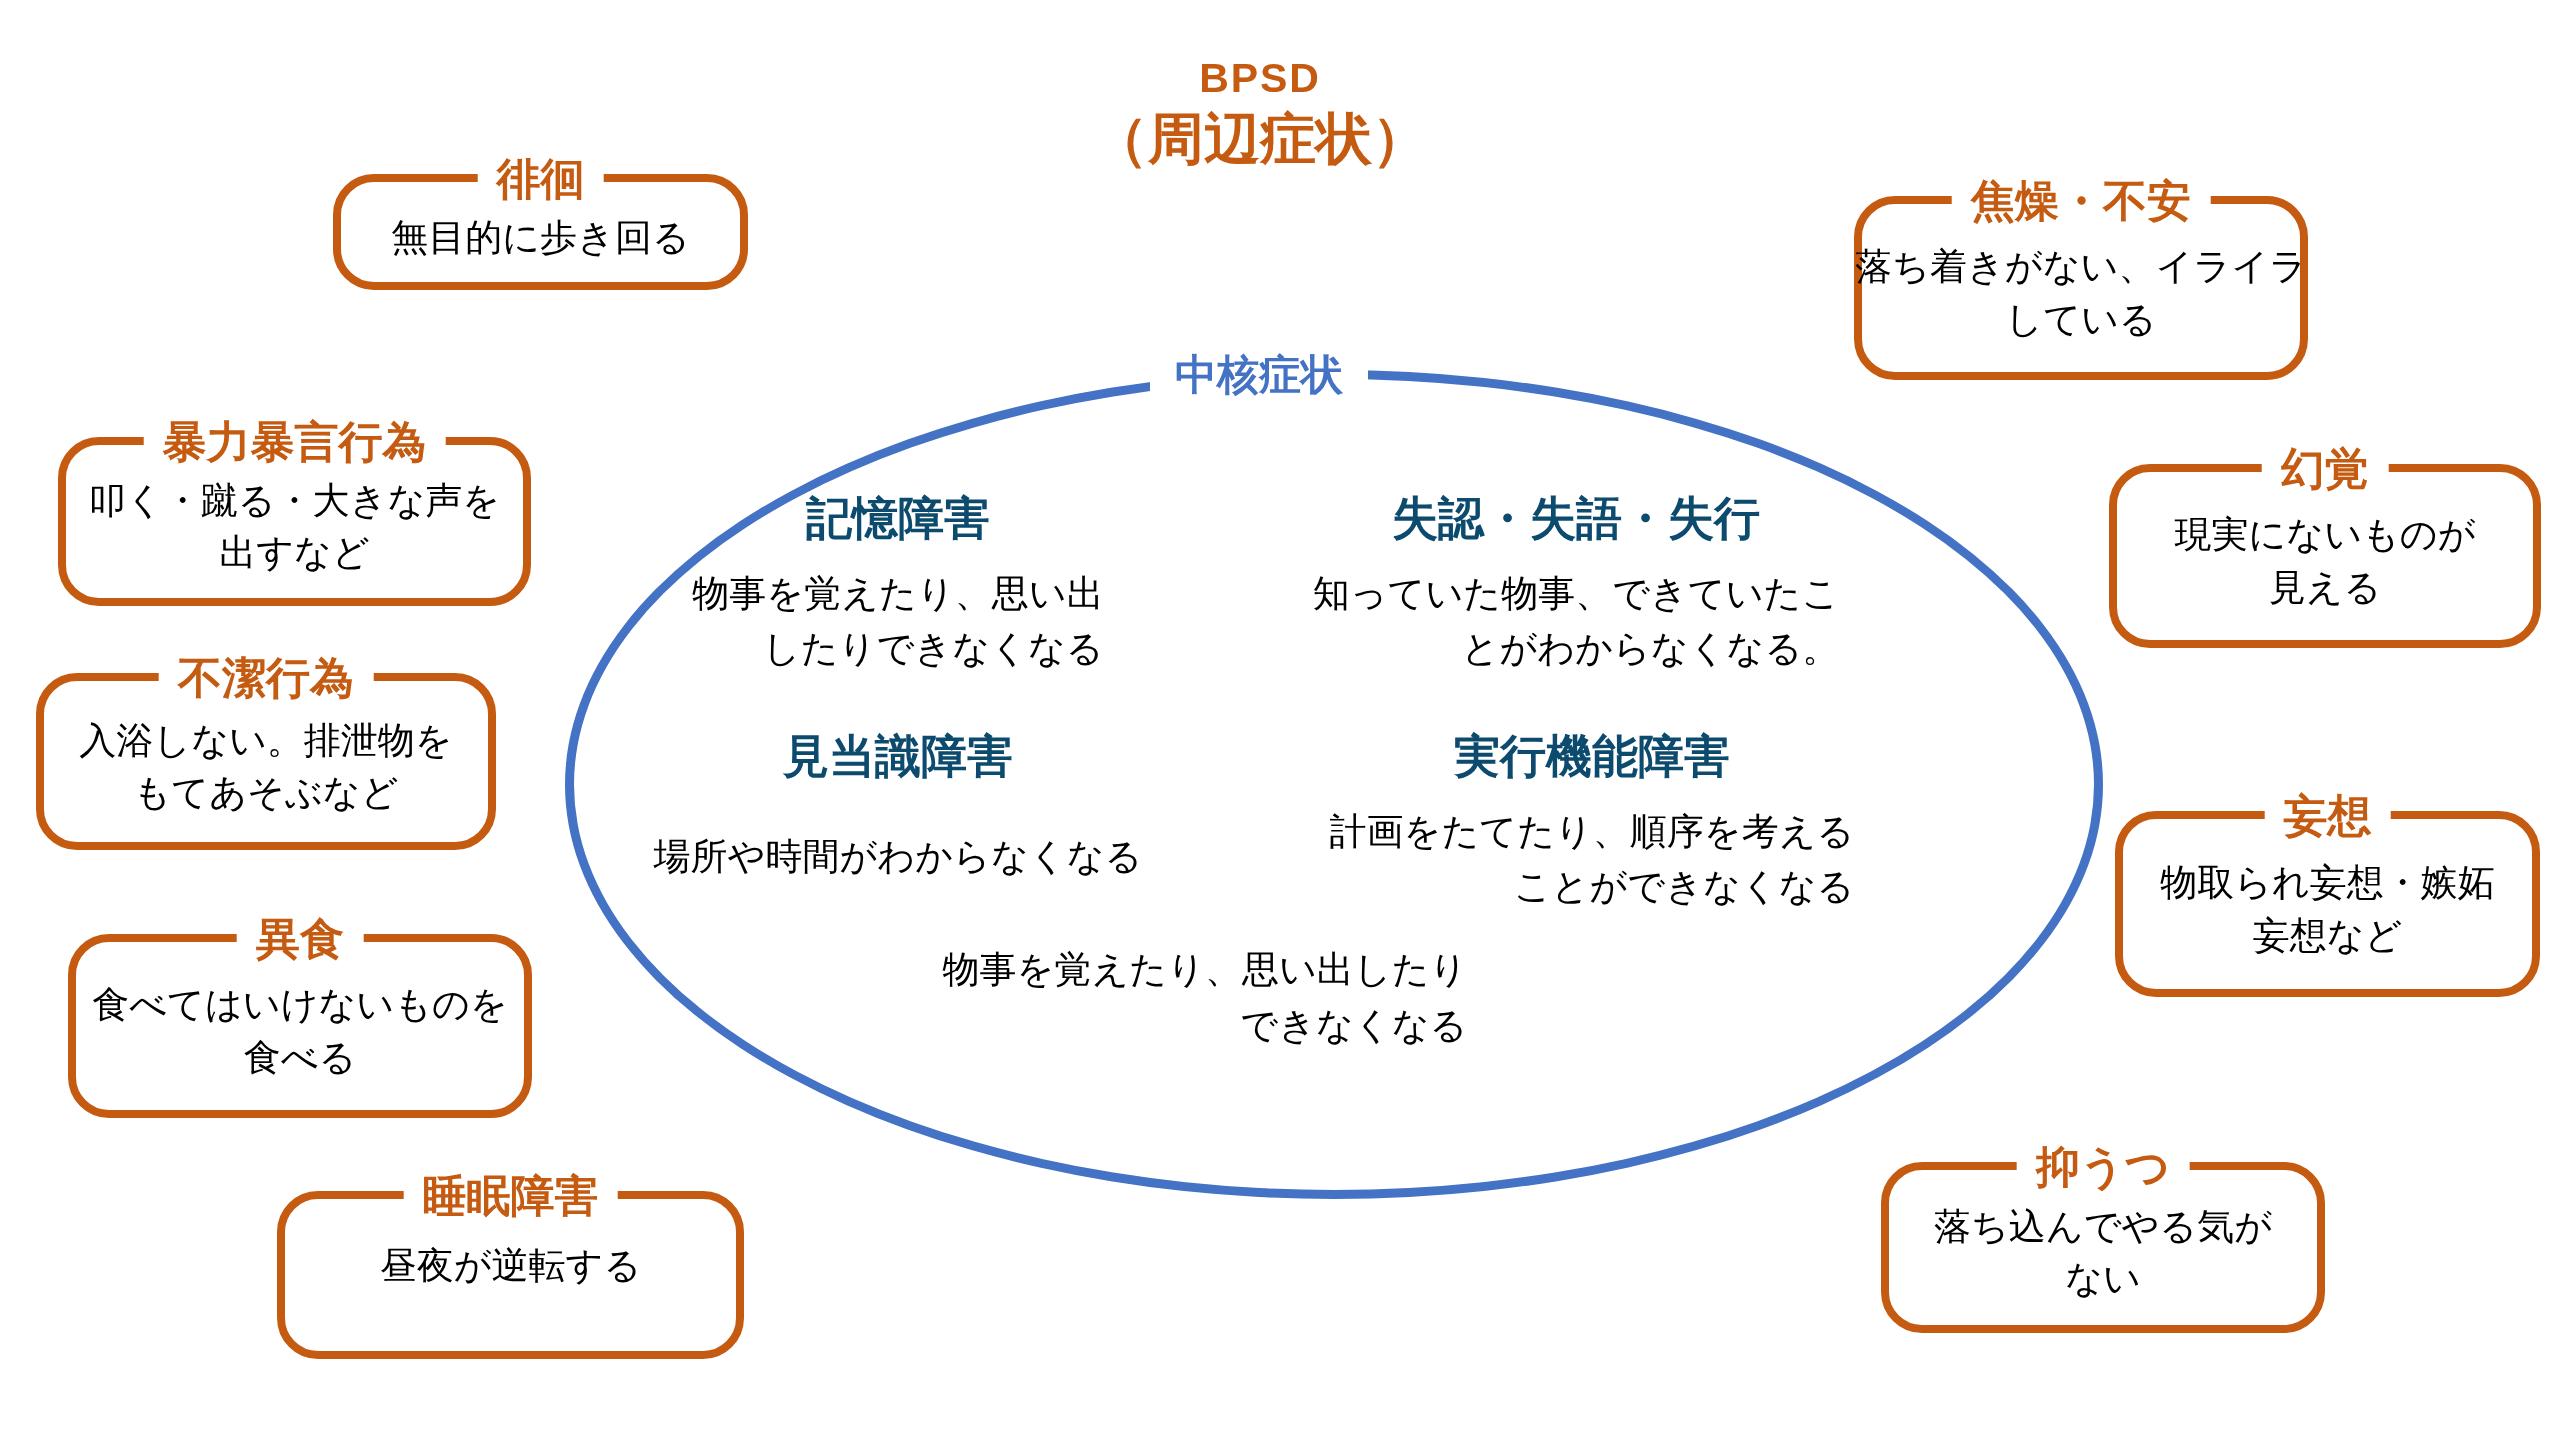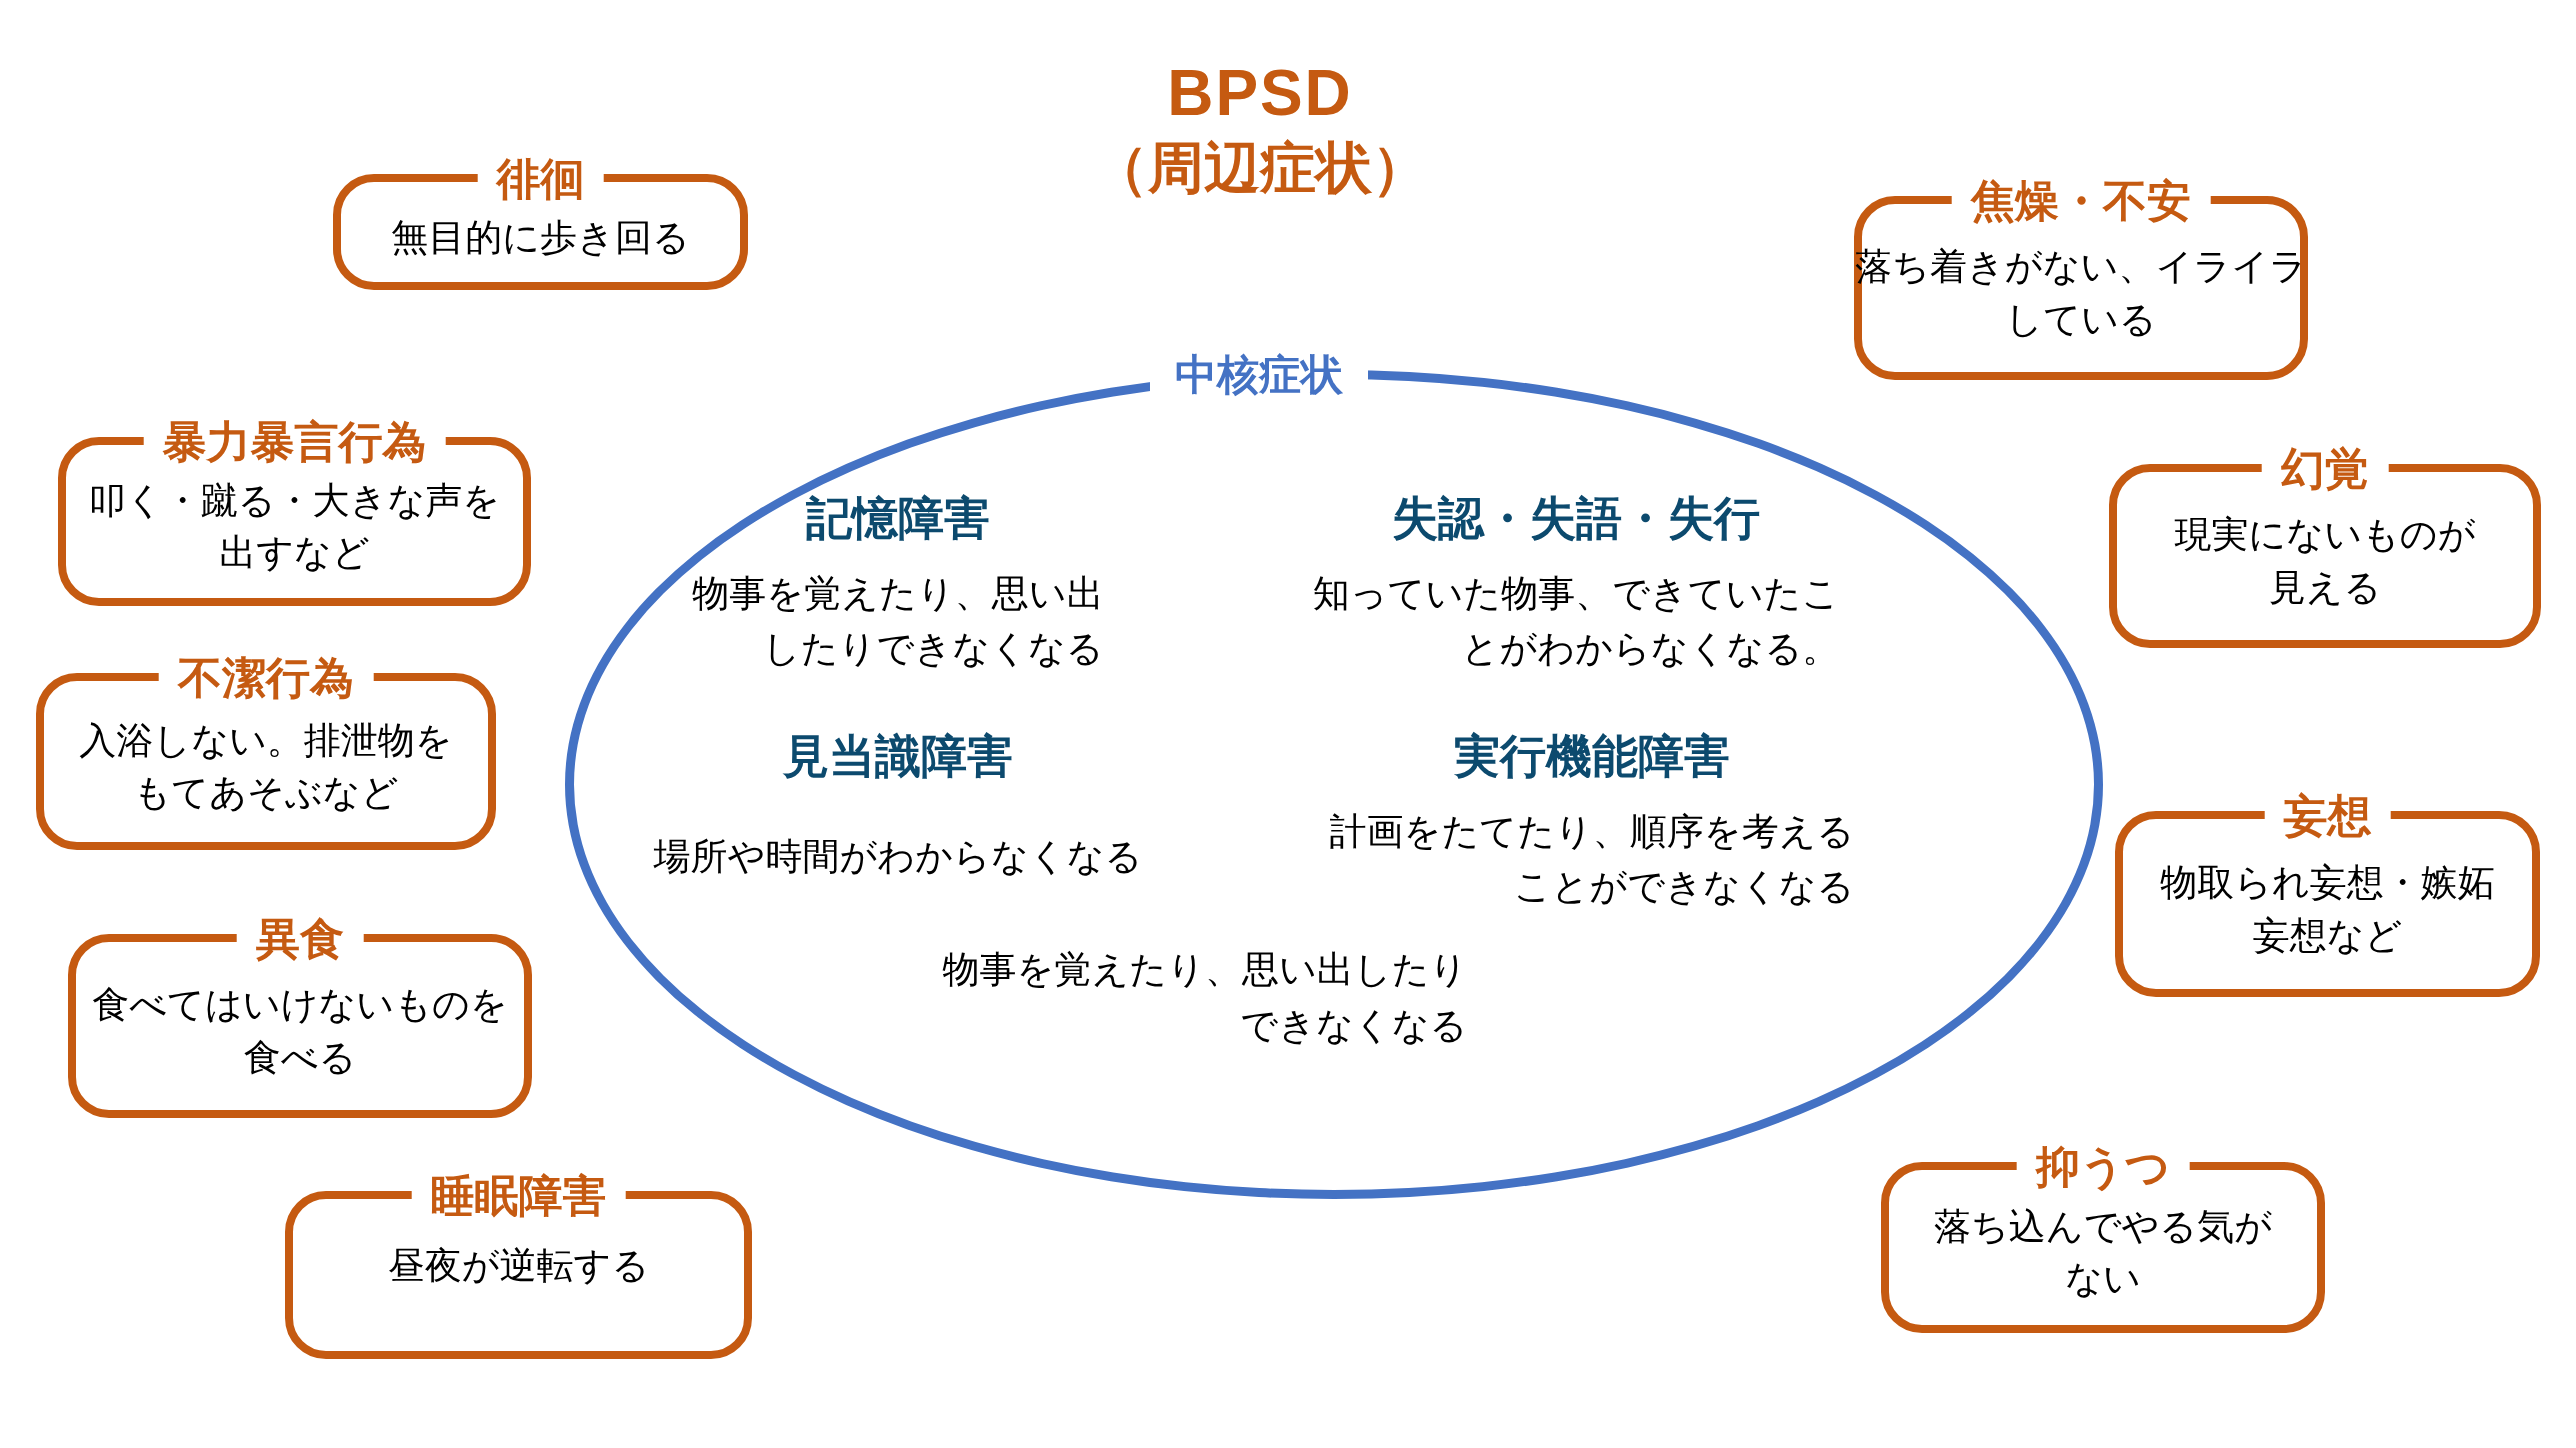--- a/index.html
+++ b/index.html
@@ -5,21 +5,21 @@
   html,body { margin:0; padding:0; background:#ffffff; }
   .canvas {
     position:relative; width:2576px; height:1449px; background:#ffffff;
     font-family:"Liberation Sans","DejaVu Sans",sans-serif; overflow:hidden;
   }
   
   .hdr {
     position:absolute; left:1260px; top:53px; transform:translateX(-50%);
     text-align:center; color:#C55A11; font-weight:bold; white-space:nowrap;
   }
-  .hdr-l1 { font-size:64px; line-height:1.25; letter-spacing:1.9px; }
+  .hdr-l1 { font-size:41px; line-height:1.25; letter-spacing:1.9px; }
   .hdr-l2 { font-size:56px; line-height:1.25; }
   
   .ellipse {
     position:absolute; left:565px; top:370px; width:1538px; height:829px;
     border:9.7px solid #4472C4; border-radius:50%; box-sizing:border-box;
     background:transparent; z-index:1;
   }
   .core-label {
     position:absolute; left:1259px; top:375px; transform:translate(-50%,-50%);
     background:#ffffff; padding:0 25px; font-size:42px; font-weight:bold;
@@ -134,21 +134,21 @@
   </div>
 
   <div class="obox" style="left:68px; top:934px; width:464px; height:184px;">
     <span class="obox-title">異食</span>
     <div class="obox-body">
       <div>食べてはいけないものを</div>
       <div>食べる</div>
     </div>
   </div>
 
-  <div class="obox" style="left:277px; top:1191px; width:467px; height:168px;margin-left:8px;">
+  <div class="obox" style="left:277px; top:1191px; width:467px; height:168px;">
     <span class="obox-title">睡眠障害</span>
     <div class="obox-body" style="justify-content:flex-start; padding-top:41px;">
       <div>昼夜が逆転する</div>
       <div></div>
     </div>
   </div>
 
   <div class="obox" style="left:1854px; top:196px; width:454px; height:184px;">
     <span class="obox-title">焦燥・不安</span>
     <div class="obox-body">

